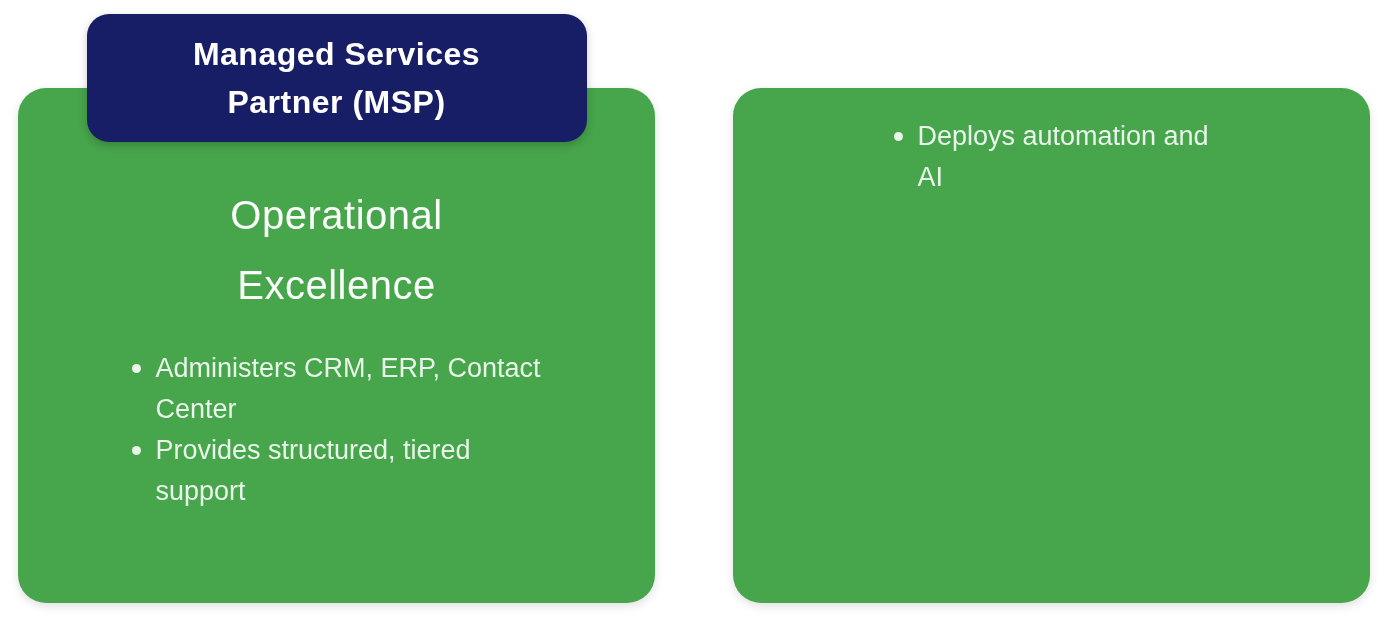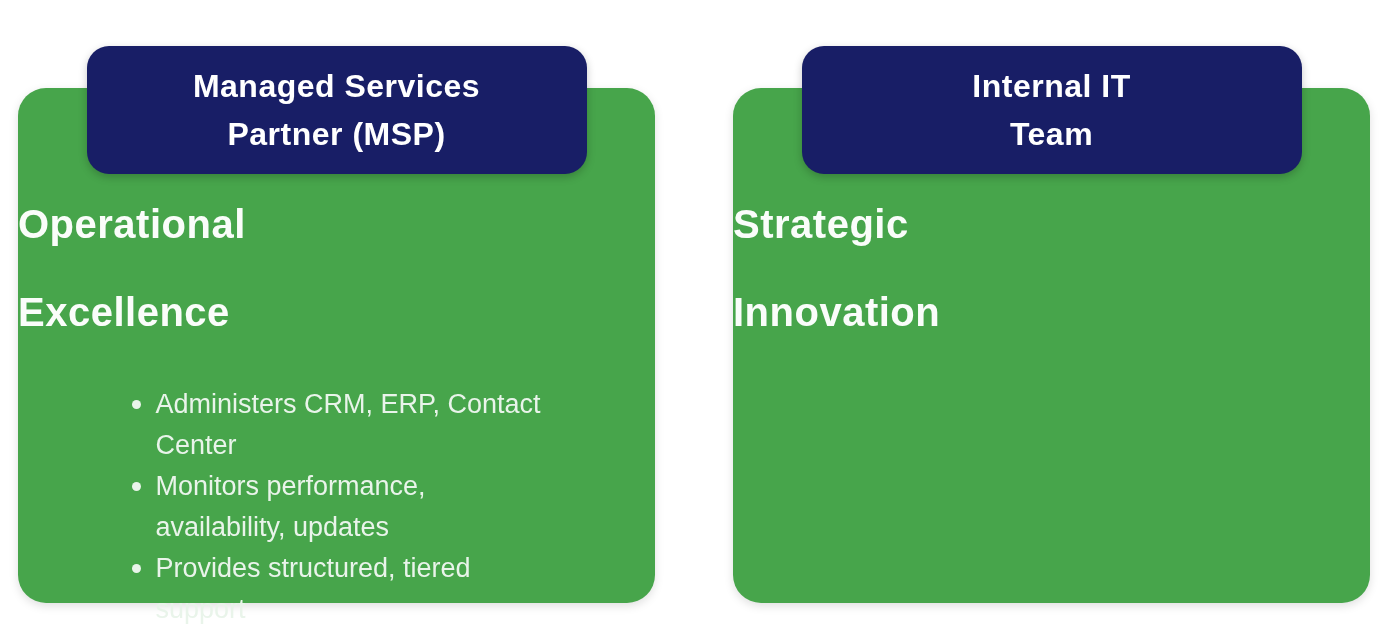--- a/index.html
+++ b/index.html
@@ -23,25 +23,24 @@
   }
   .card.left{left:18px;}
   .card.right{left:733px;}
   .badge{
     position:absolute;top:-74px;left:50%;transform:translateX(-50%);
     width:500px;min-height:128px;background:var(--navy);border-radius:22px;
     display:flex;align-items:center;justify-content:center;text-align:center;
     color:var(--badge-text);font-weight:700;font-size:32px;line-height:48px;
     letter-spacing:0.5px;box-shadow:0 3px 9px rgba(0,0,0,0.22);z-index:2;
     padding:8px 20px;
-    margin-top:32px;
   }
   .card-title{
-    margin-top:92px;color:var(--title-text);
-    font-weight:700;font-size:40px;line-height:88px;letter-spacing:0.5px;
+    margin-top:92px;text-align:center;color:var(--title-text);
+    font-weight:400;font-size:40px;line-height:70px;letter-spacing:0.5px;
   }
   .bullets{
     margin:28px auto 12px;width:fit-content;max-width:560px;
     list-style:none;color:var(--bullet-text);
     font-size:27px;line-height:41px;font-weight:400;
   }
   .bullet-item{display:flex;align-items:flex-start;}
   .bullet-dot{
     flex:0 0 auto;width:9px;height:9px;border-radius:50%;
     background:var(--bullet-text);margin:16px 14px 0 0;
@@ -58,31 +57,27 @@
       <span>Managed Services<br>Partner (MSP)</span>
     </div>
     <h2 class="card-title">Operational<br>Excellence</h2>
     <ul class="bullets">
       <li class="bullet-item">
         <span class="bullet-dot"></span>
         <span class="bullet-text">Administers CRM, ERP, Contact<br>Center</span>
       </li>
       <li class="bullet-item">
         <span class="bullet-dot"></span>
-        <span class="bullet-text">Monitors performance,<br>availability, updates</span>
-      </li>
-      <li class="bullet-item">
-        <span class="bullet-dot"></span>
         <span class="bullet-text">Provides structured, tiered<br>support</span>
       </li>
     </ul>
   </section>
 
   <section class="card right">
-    <div class="badge">
-      <span>Internal IT<br>Team</span>
-    </div>
-    <h2 class="card-title">Strategic<br>Innovation</h2>
     <ul class="bullets">
+      <li class="bullet-item">
+        <span class="bullet-dot"></span>
+        <span class="bullet-text">Deploys automation and<br>AI</span>
+      </li>
     </ul>
   </section>
 
 </div>
 
 </body></html>

